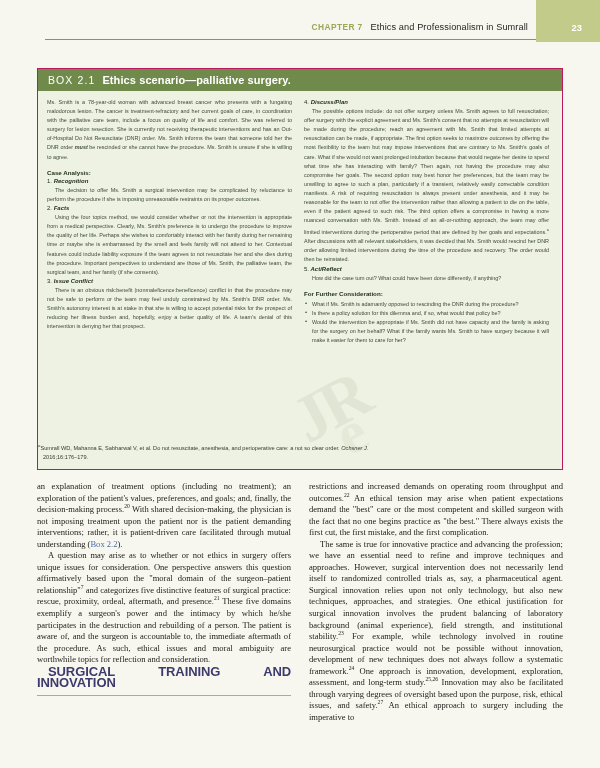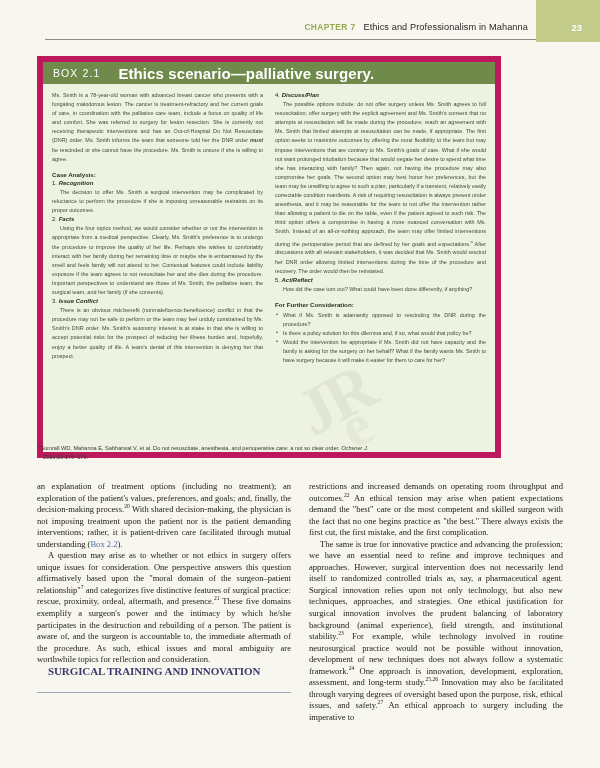--- a/index.html
+++ b/index.html
@@ -34,35 +34,35 @@
     background:#c2cb8a;
   }
   .folio-num{
     position:absolute;right:18px;top:22px;
     font-family:"Liberation Sans", sans-serif;
     font-size:9.4px;font-weight:bold;color:#ffffff;
   }
 
   
   .box{
-    position:absolute;left:37px;top:56px;width:464px;height:402px;
+    position:absolute;left:37px;top:68px;width:526px;height:402px;
     background:#eef2e2;
-    border:6px solid #be185d;
+    border:1px solid #be185d;
     box-sizing:border-box;
     overflow:hidden;
   }
   .box-title-bar{
     height:22px;background:#708a4b;
     display:flex;align-items:center;
     padding-left:10px;
     font-family:"Liberation Sans", sans-serif;
     color:#ffffff;
   }
   .box-num{font-size:10.5px;letter-spacing:1.1px;font-weight:normal;}
-  .box-title{font-size:15px;font-weight:bold;margin-left:18px;letter-spacing:.1px;}
+  .box-title{font-size:11px;font-weight:bold;margin-left:7px;letter-spacing:.1px;}
   .box-cols{
     display:flex;
     padding:7px 9px 0 9px;
     gap:12px;
   }
   .box-col{
     width:245px;
     font-family:"Liberation Sans", sans-serif;
     font-size:5.45px;
     line-height:9.1px;
@@ -123,35 +123,35 @@
     line-height:11.55px;
     text-align:justify;
     color:#1d1b18;
     font-family:"Liberation Serif", serif;
   }
   .col p{margin:0;text-indent:11px;}
   .col p.noind{text-indent:0;}
   .col sup{font-size:5.6px;vertical-align:super;line-height:0;}
   .xref{color:#4b6ba8;margin-top:36px;}
   .sec-head{
-    font-family:Liberation Serif, serif;
-    font-weight:bold;font-size:11px;color:#3d3b6e;
+    font-family:Liberation Sans, sans-serif;
+    font-weight:bold;font-size:13px;color:#3d3b6e;
     letter-spacing:-.1px;
     margin:11px 0 0 0;text-indent:0;
-    padding-bottom:15px;border-bottom:1px solid #a7a5b9;
+    padding-bottom:6px;border-bottom:1px solid #a7a5b9;
   }
   .sec-head + p{margin-top:3px;}
 </style>
 </head>
 <body>
 
 <div class="page-header">
   <div class="header-rule"></div>
   <div class="header-text">
-    <span class="chapter-lbl">CHAPTER 7</span>&nbsp;&nbsp;&nbsp;<span class="chapter-title">Ethics and Professionalism in Mahanna</span>
+    <span class="chapter-lbl">CHAPTER 7</span>&nbsp;&nbsp;&nbsp;<span class="chapter-title">Ethics and Professionalism in Sumrall</span>
   </div>
   <div class="folio-block"></div>
   <div class="folio-num">23</div>
 </div>
 
 <div class="box">
   <div class="box-title-bar">
     <span class="box-num">BOX 2.1</span>
     <span class="box-title">Ethics scenario—palliative surgery.</span>
   </div>

